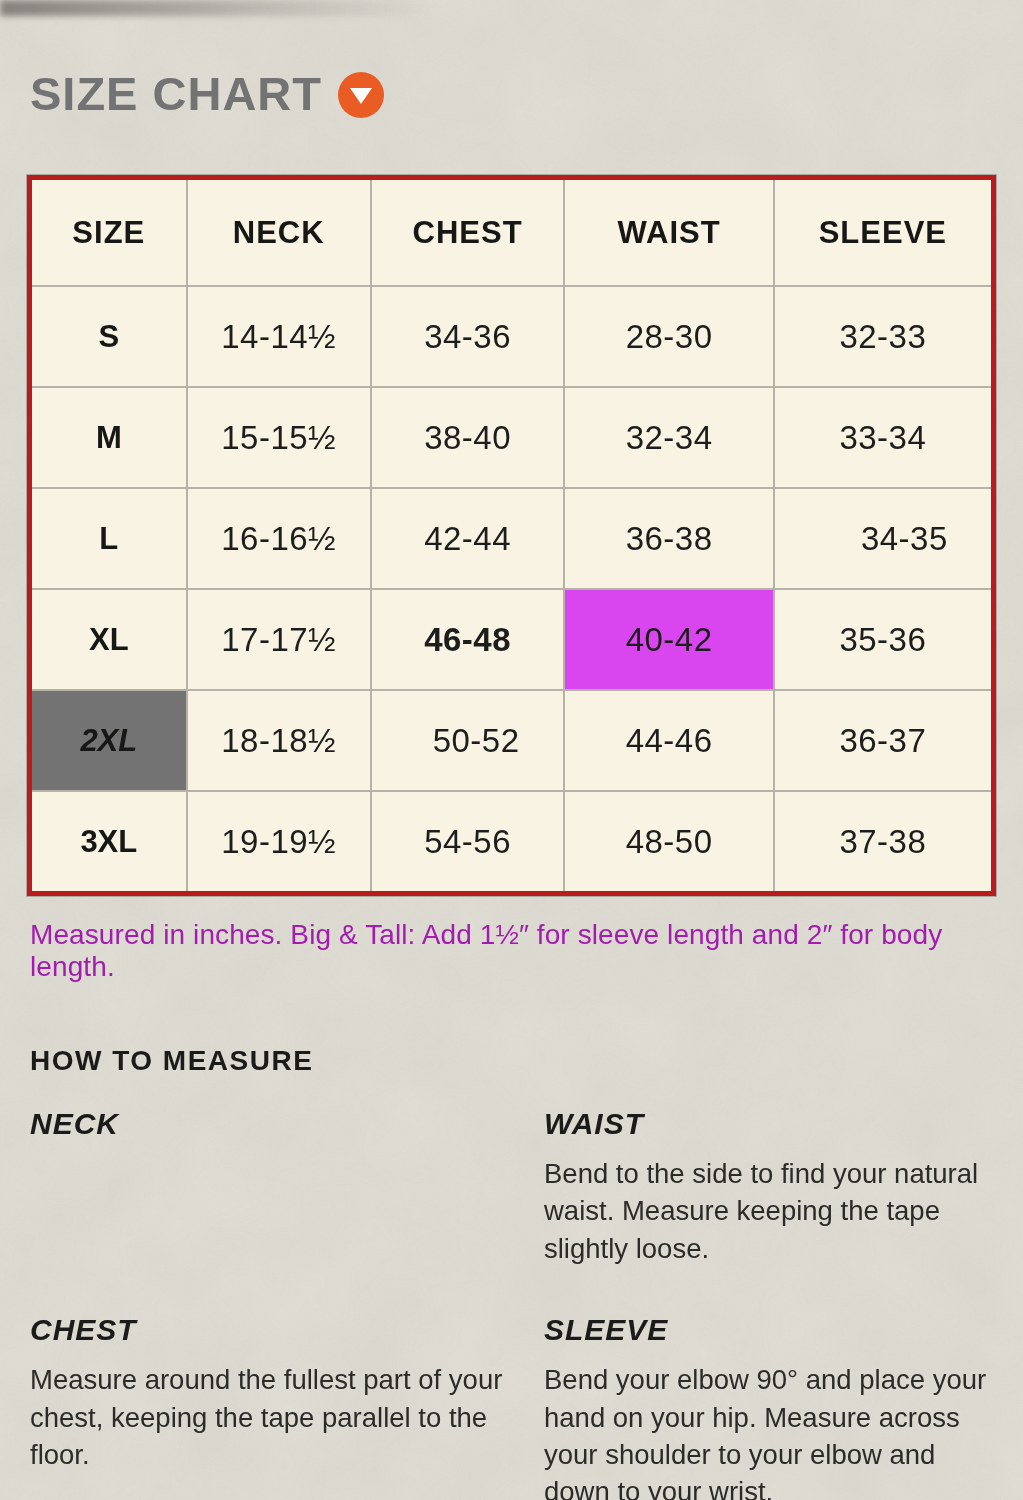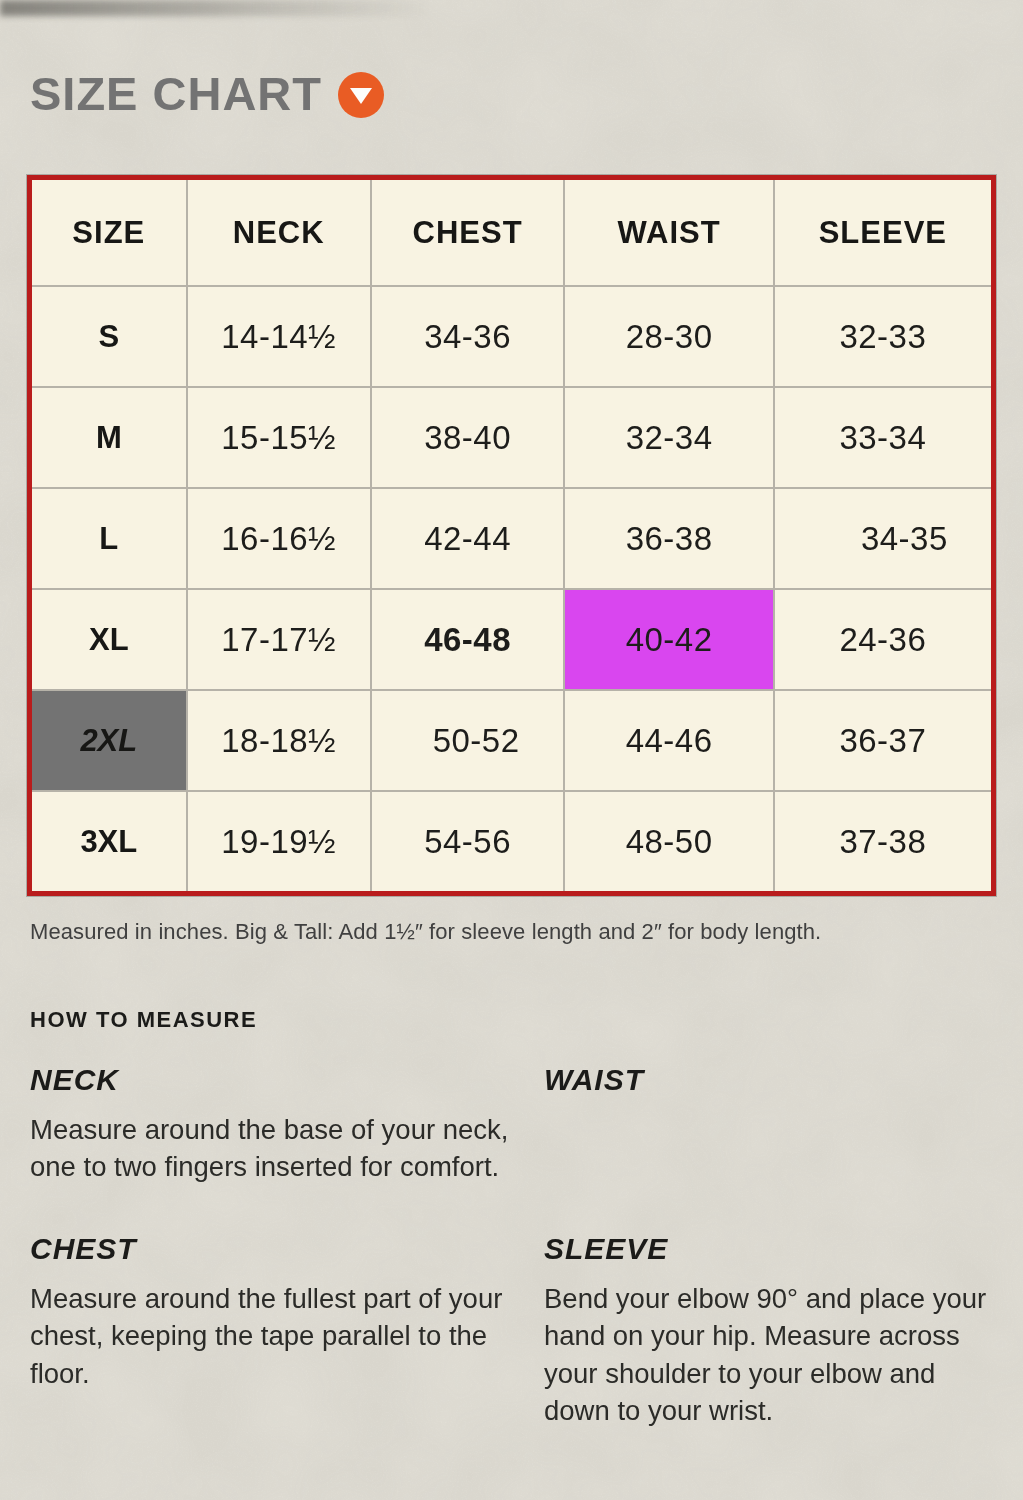--- a/index.html
+++ b/index.html
@@ -62,27 +62,27 @@
     font-size:31px;font-weight:800;color:#171715;
   }
   tbody td{
     font-size:33px;font-weight:400;color:#1d1d1b;
     letter-spacing:0.5px;
   }
 
   
   .footnote{
     margin:23px 3px 0 3px;
-    font-size:22px;color:#404040;letter-spacing:0.1px;
+    font-size:28px;color:#a21caf;letter-spacing:0.1px;
   }
 
   
   .htm-heading{
     margin:62px 3px 0 3px;
-    font-size:22px;font-weight:800;letter-spacing:1.5px;color:#1b1b19;
+    font-size:28px;font-weight:800;letter-spacing:1.5px;color:#1b1b19;
   }
   .measure-grid{
     display:grid;
     grid-template-columns:482px 1fr;
     column-gap:32px;row-gap:46px;
     margin:30px 3px 0 3px;
   }
   .measure-label{
     margin:0 0 14px 0;
     font-size:30px;font-weight:800;font-style:italic;
@@ -160,21 +160,21 @@
           <td style="background: rgb(248, 243, 226);">16-16½</td>
           <td style="background: rgb(248, 243, 226);">42-44</td>
           <td style="background: rgb(248, 243, 226);">36-38</td>
           <td style="background: rgb(248, 243, 226); padding-left: 43px;">34-35</td>
         </tr>
         <tr>
           <th style="background: rgb(248, 243, 226);">XL</th>
           <td style="background: rgb(248, 243, 226);">17-17½</td>
           <td style="background: rgb(248, 243, 226); font-weight: bold;">46-48</td>
           <td style="background: #d946ef;">40-42</td>
-          <td style="background: rgb(248, 243, 226);">24-36</td>
+          <td style="background: rgb(248, 243, 226);">35-36</td>
         </tr>
         <tr>
           <th style="background: #737373; font-style: italic;">2XL</th>
           <td style="background: rgb(248, 243, 226);">18-18½</td>
           <td style="background: rgb(248, 243, 226); padding-left: 17px;">50-52</td>
           <td style="background: rgb(248, 243, 226);">44-46</td>
           <td style="background: rgb(248, 243, 226);">36-37</td>
         </tr>
         <tr>
           <th style="background: rgb(248, 243, 226);">3XL</th>
@@ -186,24 +186,24 @@
       </tbody>
     </table>
 
     <p class="footnote">Measured in inches. Big &amp; Tall: Add 1½″ for sleeve length and 2″ for body length.</p>
 
     <h2 class="htm-heading">HOW TO MEASURE</h2>
 
     <div class="measure-grid">
       <div class="measure-section">
         <h3 class="measure-label">NECK</h3>
-        <p class="measure-text">Measure around the base of your neck, one to two fingers inserted for comfort.</p>
       </div>
       <div class="measure-section">
         <h3 class="measure-label">WAIST</h3>
+        <p class="measure-text">Bend to the side to find your natural waist. Measure keeping the tape slightly loose.</p>
       </div>
       <div class="measure-section">
         <h3 class="measure-label">CHEST</h3>
         <p class="measure-text">Measure around the fullest part of your chest, keeping the tape parallel to the floor.</p>
       </div>
       <div class="measure-section">
         <h3 class="measure-label">SLEEVE</h3>
         <p class="measure-text">Bend your elbow 90° and place your hand on your hip. Measure across your shoulder to your elbow and down to your wrist.</p>
       </div>
     </div>

